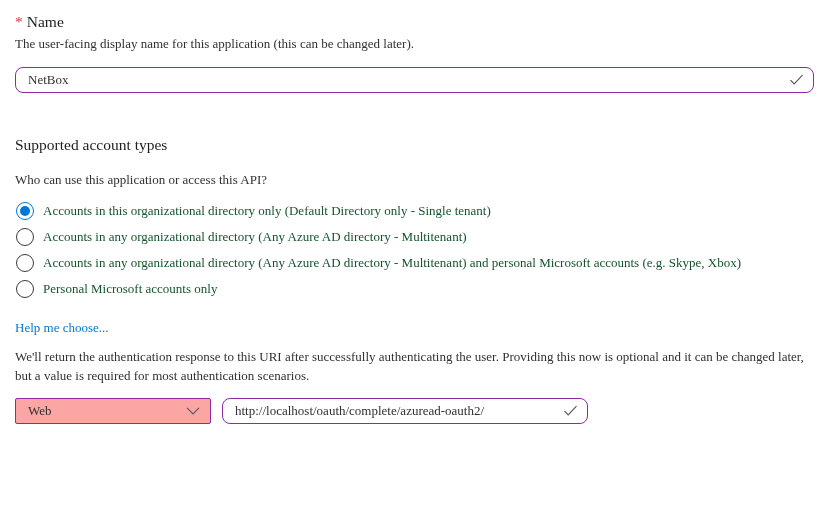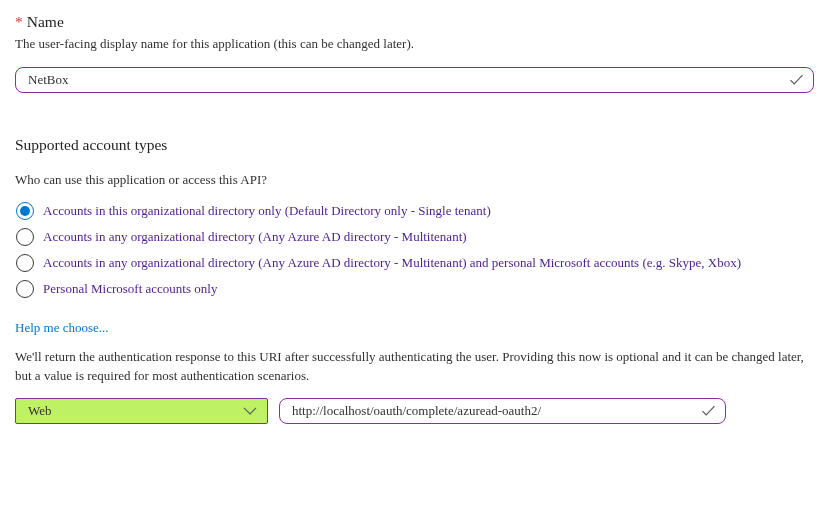--- a/index.html
+++ b/index.html
@@ -50,43 +50,43 @@
   .radio {
     width: 18px; height: 18px; border-radius: 50%;
     border: 1px solid #3b3a39; background: #fff; flex: 0 0 auto;
     display: flex; align-items: center; justify-content: center;
   }
   .radio.on { border-color: #0078d4; }
   .radio.on::after {
     content: ""; width: 10px; height: 10px; border-radius: 50%;
     background: #0078d4;
   }
-  .radio-label { font-size: 13px; color: #4c1d95; margin-left: 9px; white-space: nowrap; }
+  .radio-label { font-size: 13px; color: #14532d; margin-left: 9px; white-space: nowrap; }
 
   .help-link {
     display: inline-block; margin-top: 18px;
     font-size: 13px; color: #0078d4; text-decoration: none; cursor: pointer;
   }
 
   
   .redirect-title { margin-top: 48px; }
   .redirect-desc { margin-top: 11px; font-size: 13px; line-height: 19px; max-width: 799px; }
 
   .uri-row { display: flex; margin-top: 13px; }
   .select-wrap {
-    position: relative; width: 253px; height: 26px;
-    border: 1px solid #8a2da5; border-radius: 2px; background: #bef264;
+    position: relative; width: 196px; height: 26px;
+    border: 1px solid #8a2da5; border-radius: 2px; background: #fca5a5;
     display: flex; align-items: center; cursor: pointer;
   }
   .select-value { font-size: 13px; color: #323130; padding-left: 12px; }
   .chevron-icon {
     position: absolute; right: 10px; top: 50%; transform: translateY(-50%);
     pointer-events: none; display: block;
   }
-  .uri-input-wrap { width: 447px; margin-top: 0; margin-left: 11px; }
+  .uri-input-wrap { width: 366px; margin-top: 0; margin-left: 11px; }
 </style>
 </head>
 <body>
 
 <div class="page">
 
   <div>
     <h2 class="section-title"><span class="req">*</span><span>Name</span></h2>
     <p class="desc">The user-facing display name for this application (this can be changed later).</p>
     <div class="input-wrap full">

